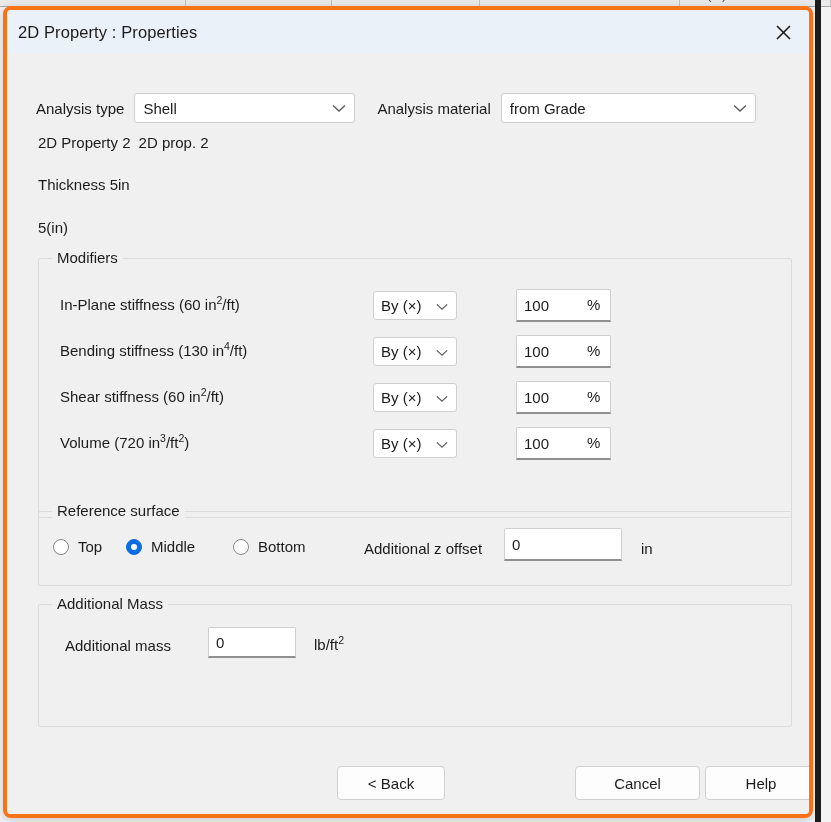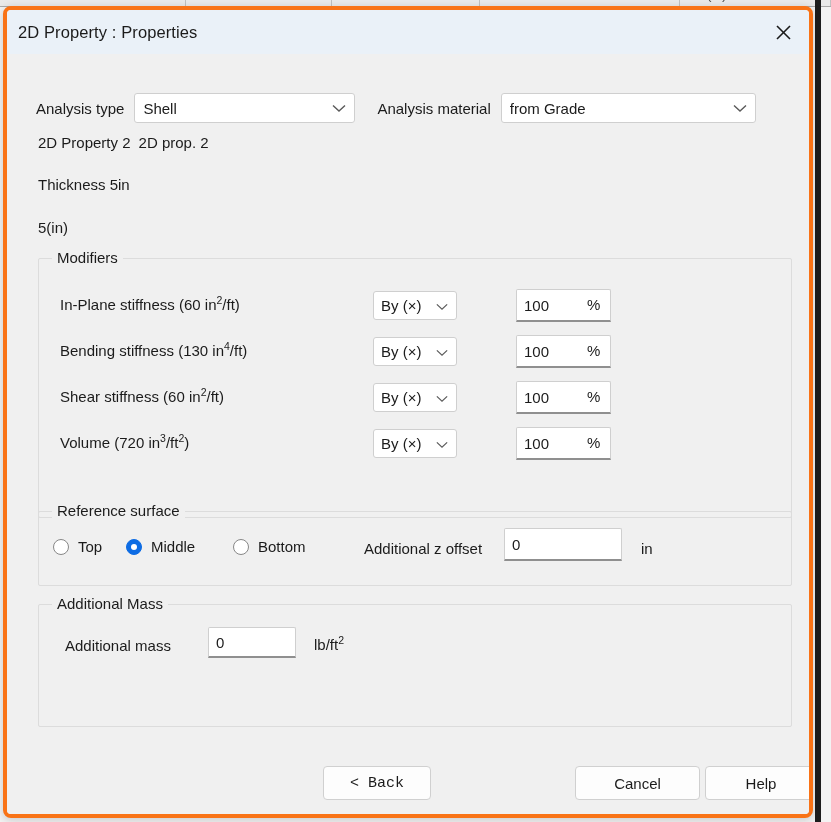--- a/index.html
+++ b/index.html
@@ -266,21 +266,21 @@
     font-family: "Liberation Sans", sans-serif;
     font-size: 15px;
     color: #1b1b1b;
     cursor: default;
     box-sizing: border-box;
   }
   button.btn.primary {
     border: 2px solid #2f7fd9;
     background: #ffffff;
   }
-  #btn-back   { left: 316px; width: 108px; font-family: Liberation Mono, monospace; }
+  #btn-back   { left: 330px; width: 108px; }
   #btn-finish { left: 444px; width: 112px; }
   #btn-cancel { left: 568px; width: 125px; }
   #btn-help   { left: 698px; width: 112px; }
 </style>
 </head>
 <body>
 
 <div id="app-backdrop">
   <div id="bg-table-header">
     <div class="bg-col" style="width:186px">in</div>

